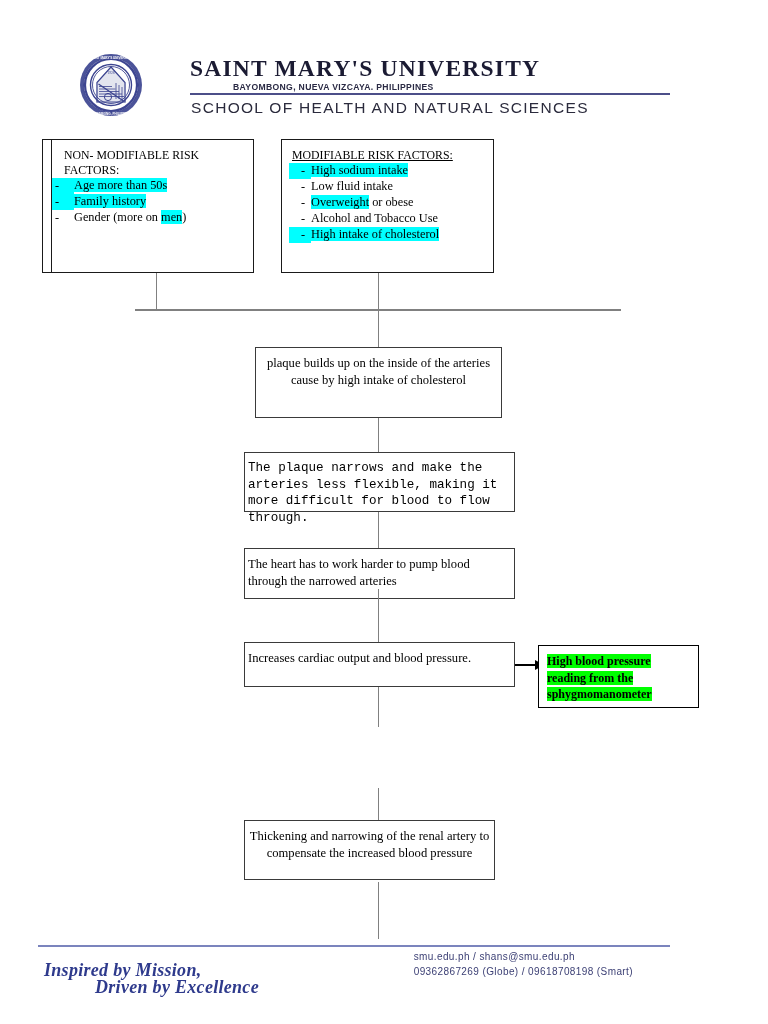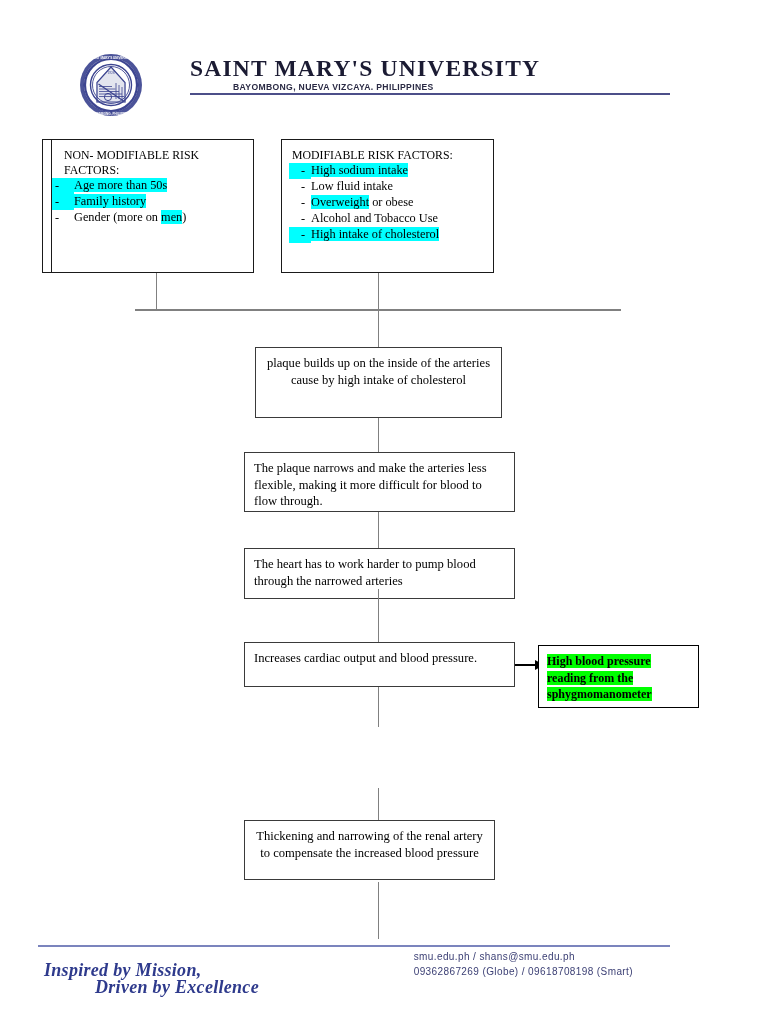--- a/index.html
+++ b/index.html
@@ -125,21 +125,21 @@
   
   .fbox {
     position: absolute;
     border: 1.3px solid #3a3a3a;
     box-sizing: border-box;
     background: #fff;
     font-family: "Liberation Serif", serif;
     font-size: 12.6px;
     line-height: 1.33;
     color: #000;
-    padding: 7px 9px;
+    padding: 7px 3px;
   }
   .fbox.center { text-align: center; }
   .fbox.left   { text-align: left; }
 
   .gbox {
     position: absolute;
     border: 1.4px solid #000;
     box-sizing: border-box;
     background: #fff;
     font-family: "Liberation Serif", serif;
@@ -245,20 +245,21 @@
         <g fill="#ffffff" font-family="Liberation Sans, sans-serif" font-size="3.1" font-weight="bold">
           <text x="33" y="7.2" text-anchor="middle">SAINT MARY'S UNIVERSITY</text>
           <text x="33" y="62.5" text-anchor="middle">BAYOMBONG, PHILIPPINES</text>
         </g>
       </svg>
     </div>
 
     <div class="uni-name">SAINT MARY'S UNIVERSITY</div>
     <div class="uni-sub">BAYOMBONG, NUEVA VIZCAYA. PHILIPPINES</div>
     <div class="header-rule"></div>
+    <div class="school-name">SCHOOL OF HEALTH AND NATURAL SCIENCES</div>
   </div>
 
   <div class="box rf-box" style="left:42px; top:139px; width:212px; height:134px;">
     <div class="box-left-rule"></div>
     <div class="rf-title">NON- MODIFIABLE RISK FACTORS:</div>
     <ul class="rf-list">
       <li>
         <span class="dash hl-cyan">-</span>
         <span class="li-text"><span class="hl-cyan">Age more than 50s</span></span>
       </li>
@@ -267,21 +268,21 @@
         <span class="li-text"><span class="hl-cyan">Family history</span></span>
       </li>
       <li>
         <span class="dash">-</span>
         <span class="li-text">Gender (more on <span class="hl-cyan">men</span>)</span>
       </li>
     </ul>
   </div>
 
   <div class="box rf-box" style="left:281px; top:139px; width:213px; height:134px; padding-left:7px;">
-    <div class="rf-title" style="margin-left:3px;">MODIFIABLE RISK FACTORS:</div>
+    <div class="rf-title" style="margin-left:3px;text-decoration:underline;">MODIFIABLE RISK FACTORS:</div>
     <ul class="rf-list">
       <li>
         <span class="dash hl-cyan" style="padding-left:12px;">-</span>
         <span class="li-text"><span class="hl-cyan">High sodium intake</span></span>
       </li>
       <li>
         <span class="dash" style="padding-left:12px;">-</span>
         <span class="li-text">Low fluid intake</span>
       </li>
       <li>
@@ -300,21 +301,21 @@
   </div>
 
   <div class="vline" style="left:156px; top:273px; height:37px;"></div>
   <div class="hline" style="left:135px; top:309px; width:486px;"></div>
   <div class="vline" style="left:378px; top:273px; height:37px;"></div>
   <div class="vline" style="left:378px; top:309px; height:38px;"></div>
 
   <div class="fbox center" style="left:255px; top:347px; width:247px; height:71px;">plaque builds up on the inside of the arteries cause by high intake of cholesterol</div>
   <div class="vline" style="left:378px; top:418px; height:34px;"></div>
 
-  <div class="fbox left" style="left:244px; top:452px; width:271px; height:60px;">The plaque narrows and make the arteries less flexible, making it more difficult for blood to flow through.</div>
+  <div class="fbox left" style="left:244px; top:452px; width:271px; height:60px;font-family:Liberation Mono, monospace;">The plaque narrows and make the arteries less flexible, making it more difficult for blood to flow through.</div>
   <div class="vline" style="left:378px; top:512px; height:36px;"></div>
 
   <div class="fbox left" style="left:244px; top:548px; width:271px; height:51px;">The heart has to work harder to pump blood through the narrowed arteries</div>
   <div class="vline" style="left:378px; top:589px; height:53px;"></div>
 
   <div class="fbox left" style="left:244px; top:642px; width:271px; height:45px;">Increases cardiac output and blood pressure.</div>
 
   <div class="arrow-line" style="left:515px; top:664px; width:25px;"></div>
   <div class="arrow-head" style="left:535px; top:660px;"></div>
 

